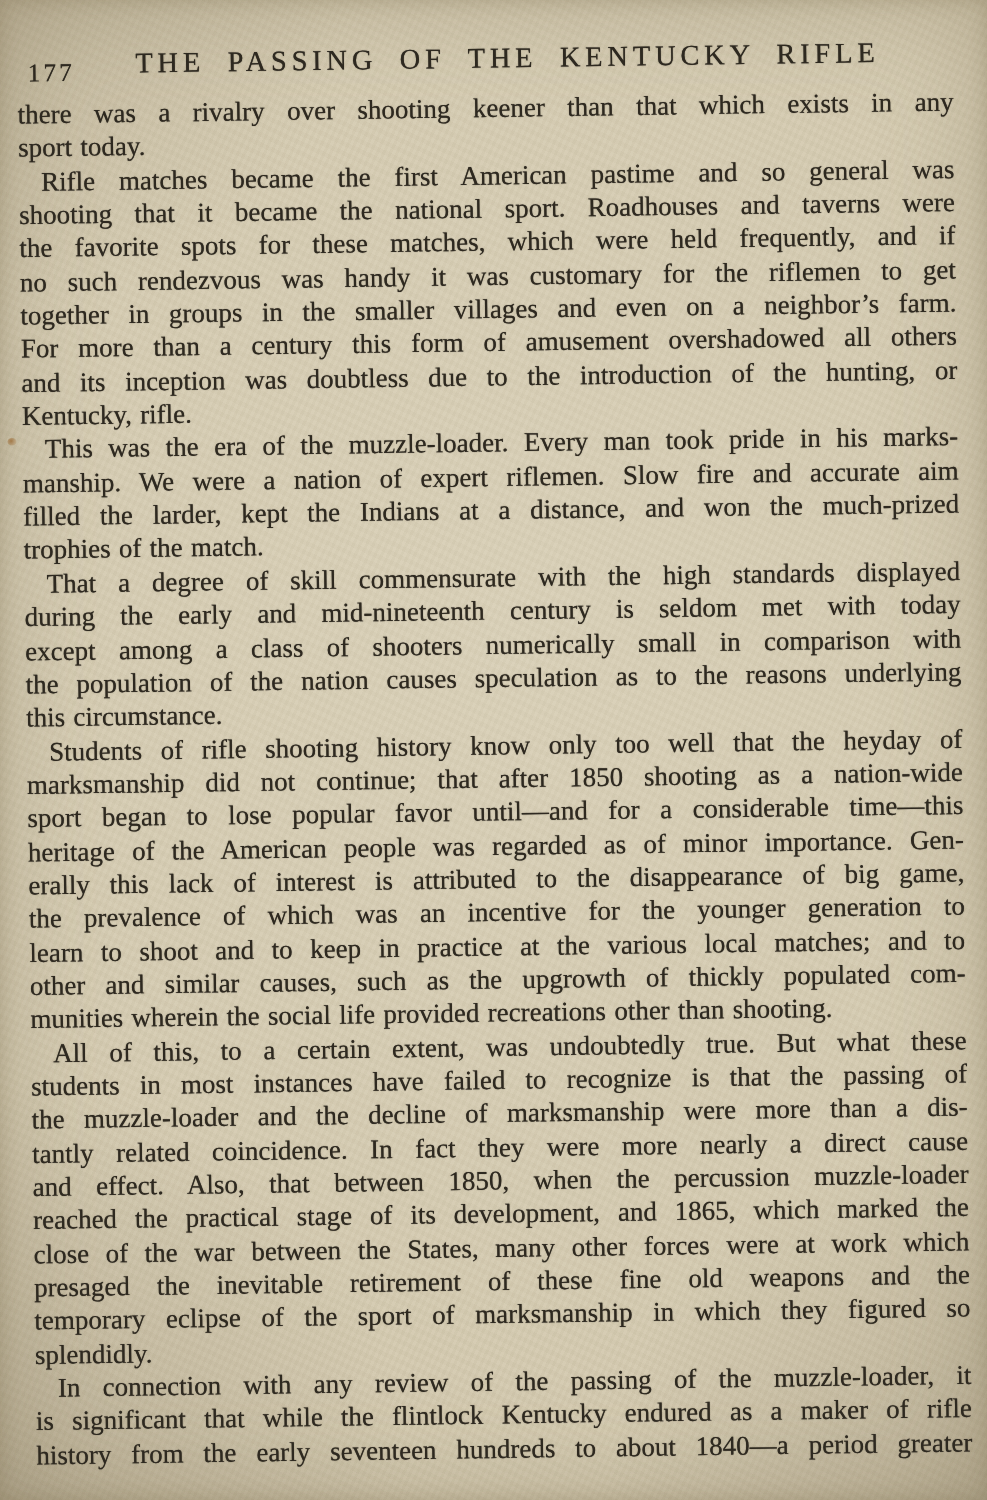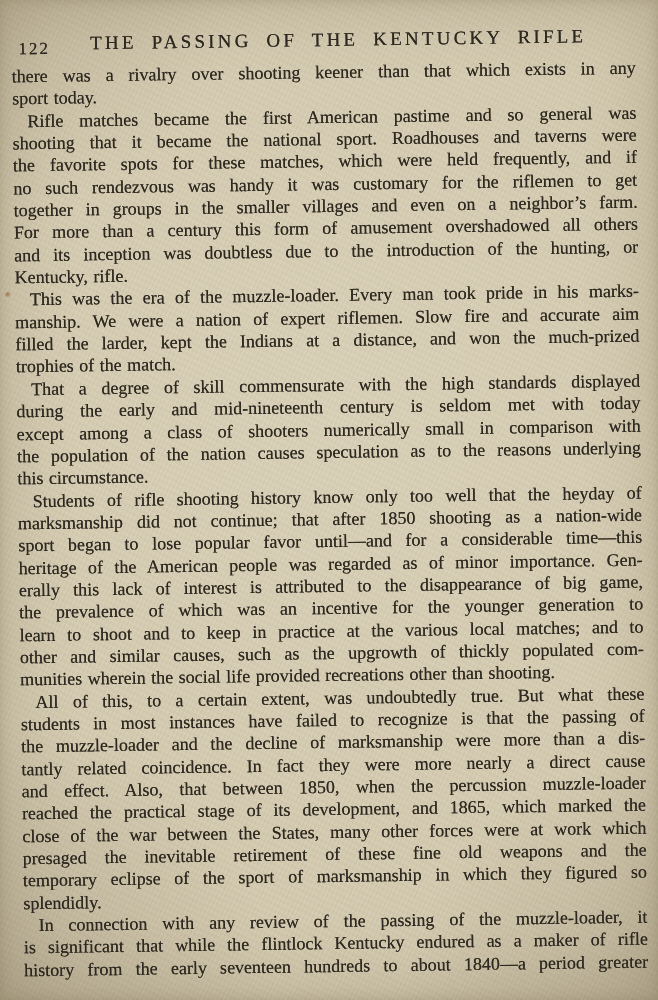--- a/index.html
+++ b/index.html
@@ -83,21 +83,21 @@
     opacity: 0.8;
   }
 </style>
 </head>
 <body>
 
 <div class="page">
   <div class="speck"></div>
   <div class="tilt">
     <div class="running-head ink">
-      <span class="page-number">122</span>
+      <span class="page-number">177</span>
       <span class="running-title">THE PASSING OF THE KENTUCKY RIFLE</span>
     </div>
     <div class="page-body ink">
         <p class="para">
           <span class="line">there was a rivalry over shooting keener than that which exists in any</span>
           <span class="line last-short">sport today.</span>
         </p>
         <p class="para">
           <span class="line first-indent">Rifle matches became the first American pastime and so general was</span>
           <span class="line">shooting that it became the national sport. Roadhouses and taverns were</span>

